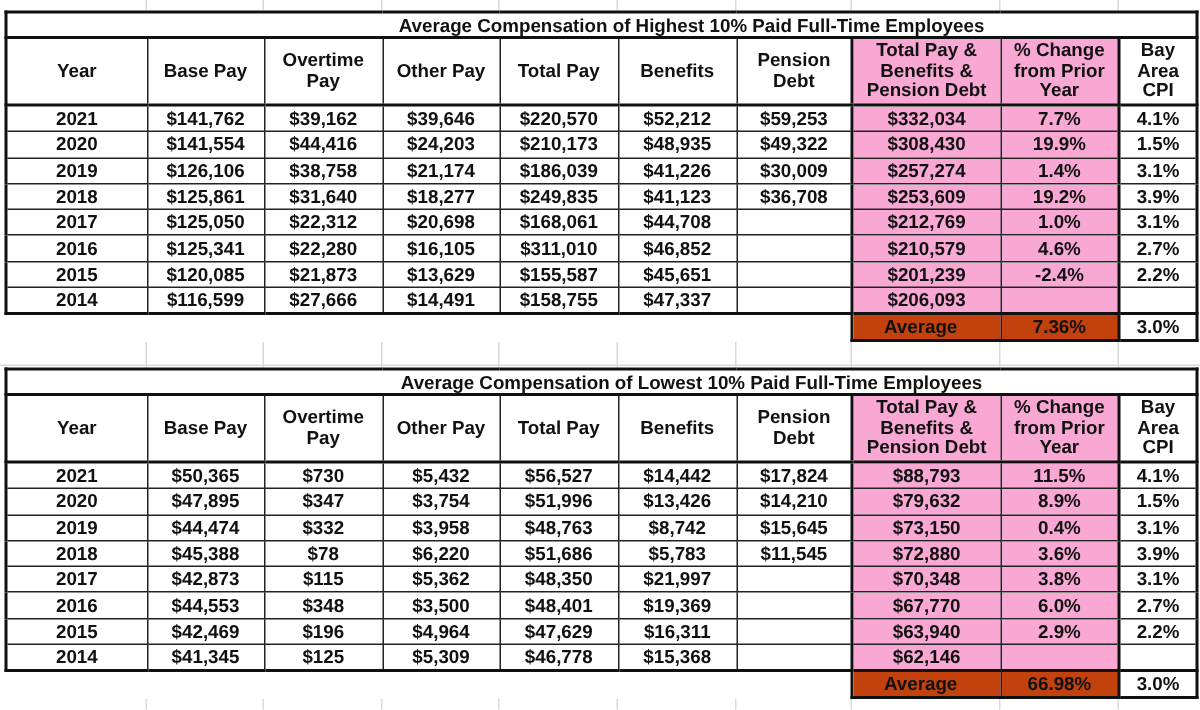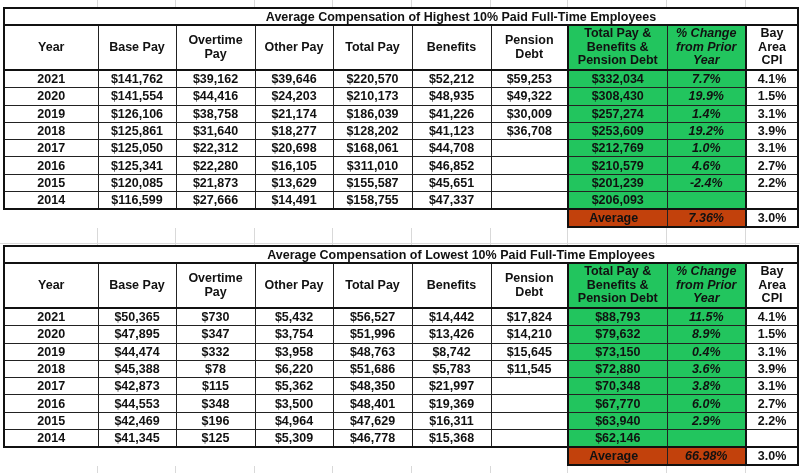--- a/index.html
+++ b/index.html
@@ -10,27 +10,27 @@
   .gl-v { position:absolute; top:0; width:1px; height:473px; background:#d9d9d9; }
   .gl-h { position:absolute; left:0; width:800px; height:1px; background:#d9d9d9; }
 
   table.comp { position:absolute; left:3px; border-collapse:collapse; table-layout:fixed;
                background:#fff; font-size:12.5px; }
   table.comp td { border:1px solid #222; text-align:center; padding:0; white-space:nowrap;
                   line-height:14px; overflow:hidden; }
   table.comp tr.title td { height:15px; border:2px solid #111; border-bottom:2px solid #111; font-size:12.5px; }
   table.comp tr.head td { height:43px; line-height:13.5px; white-space:normal; font-size:12.5px; }
   table.comp tr.data td { height:16.3px; }
-  table.comp td.cyan { background:#22c55e; }
+  table.comp td.cyan { background:#f9a8d4; }
   table.comp tr.head td { border-bottom:2px solid #111; }
   .outer-left { border-left:2px solid #111 !important; }
   .outer-right { border-right:2px solid #111 !important; }
   .last-row td { border-bottom:2px solid #111 !important; }
   .cyan-block-l { border-left:2px solid #111 !important; }
-  .cyan-block-r { border-right:2px solid #111 !important;font-style:italic; }
+  .cyan-block-r { border-right:2px solid #111 !important; }
 
   table.comp tr.avg td { height:16px; border:none; background:transparent; }
   table.comp tr.avg td.avg-cell { border:1px solid #222; border-bottom:2px solid #111; }
   table.comp tr.avg td.avg-label { text-align:right; padding-right:8px; }
   table.comp tr.avg td.avg-cyan { background:#c2410c;text-align:center; }
 </style>
 </head>
 <body>
 
 <div class="grid-bg">
@@ -111,21 +111,21 @@
         <td>$30,009</td>
         <td class="cyan cyan-block-l">$257,274</td>
         <td class="cyan cyan-block-r">1.4%</td>
         <td class="outer-right">3.1%</td>
       </tr>
       <tr class="data">
         <td class="outer-left">2018</td>
         <td>$125,861</td>
         <td>$31,640</td>
         <td>$18,277</td>
-        <td>$128,202</td>
+        <td>$249,835</td>
         <td>$41,123</td>
         <td>$36,708</td>
         <td class="cyan cyan-block-l">$253,609</td>
         <td class="cyan cyan-block-r">19.2%</td>
         <td class="outer-right">3.9%</td>
       </tr>
       <tr class="data">
         <td class="outer-left">2017</td>
         <td>$125,050</td>
         <td>$22,312</td>

